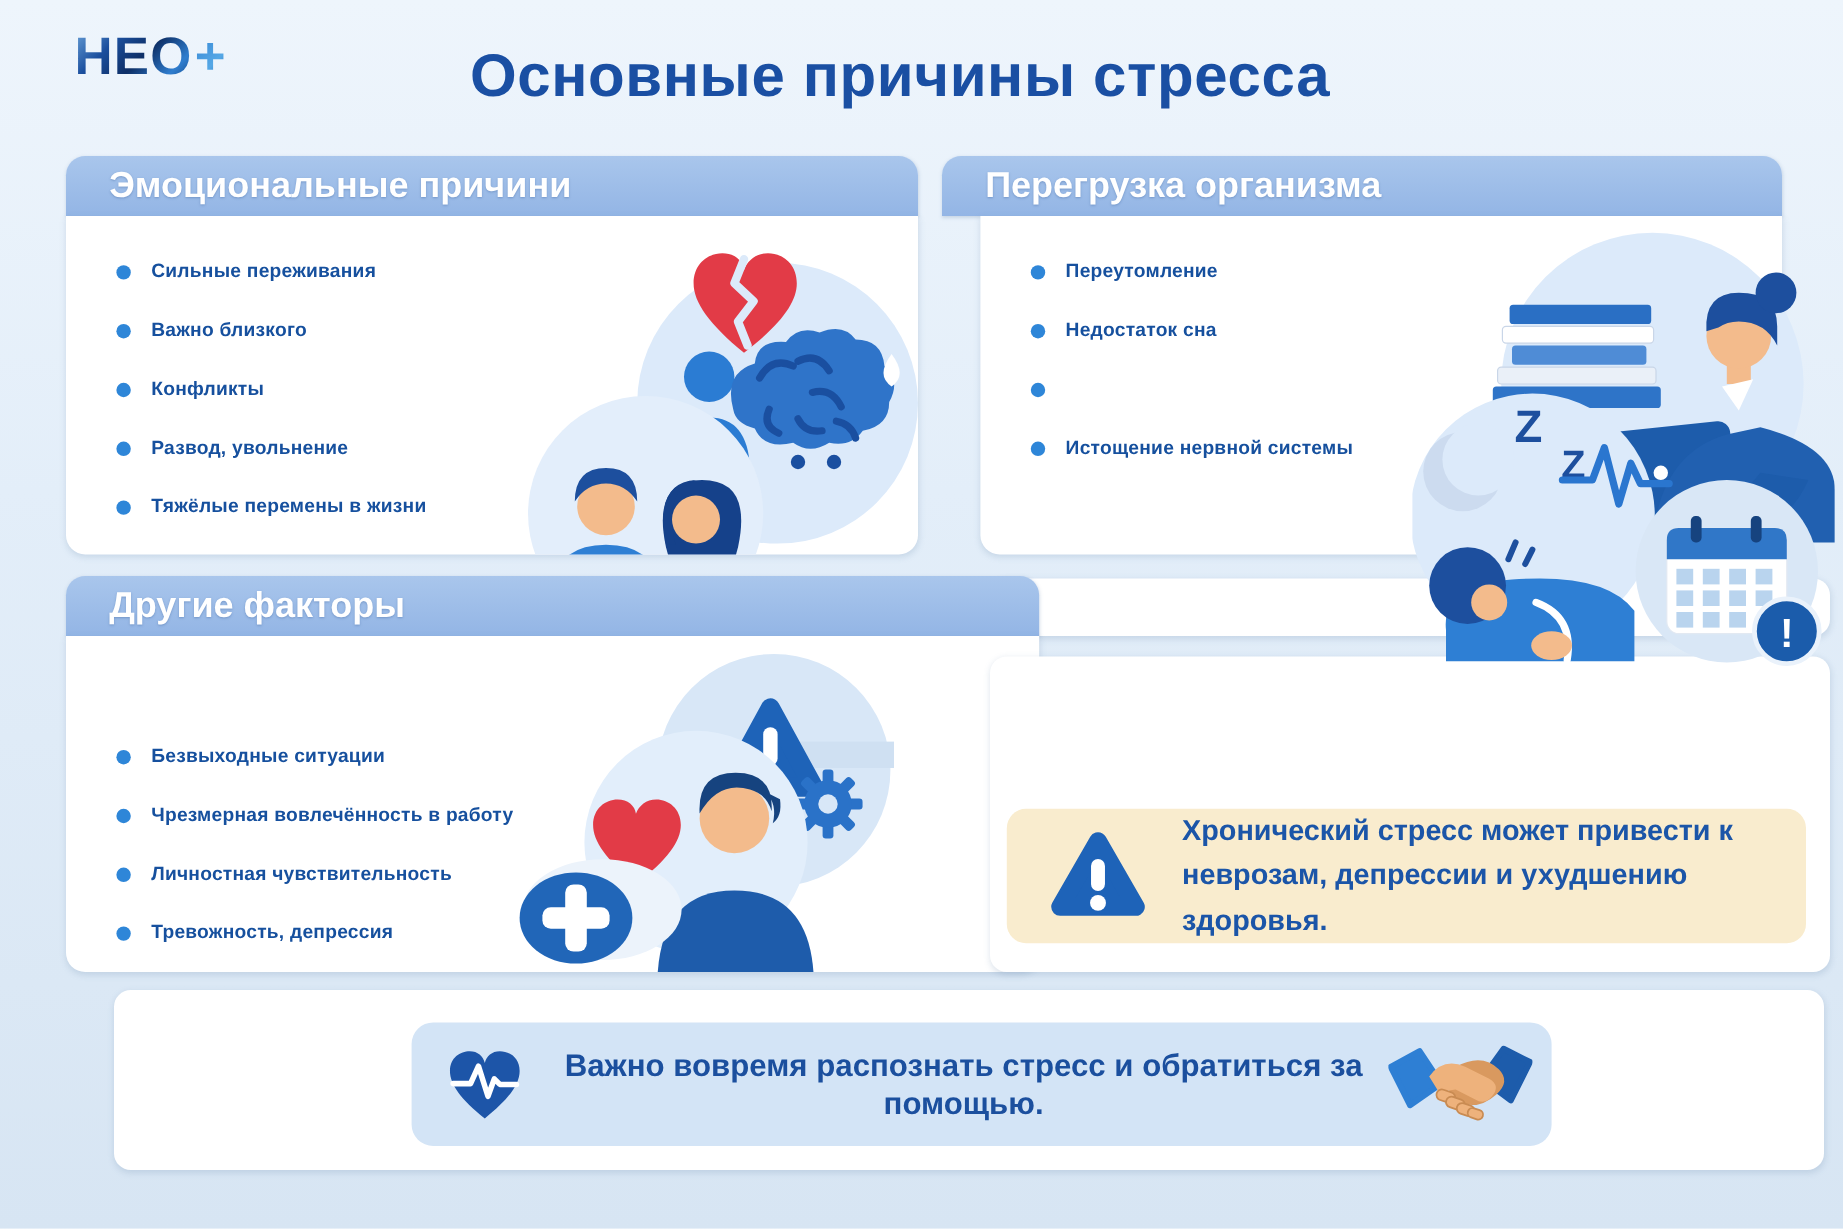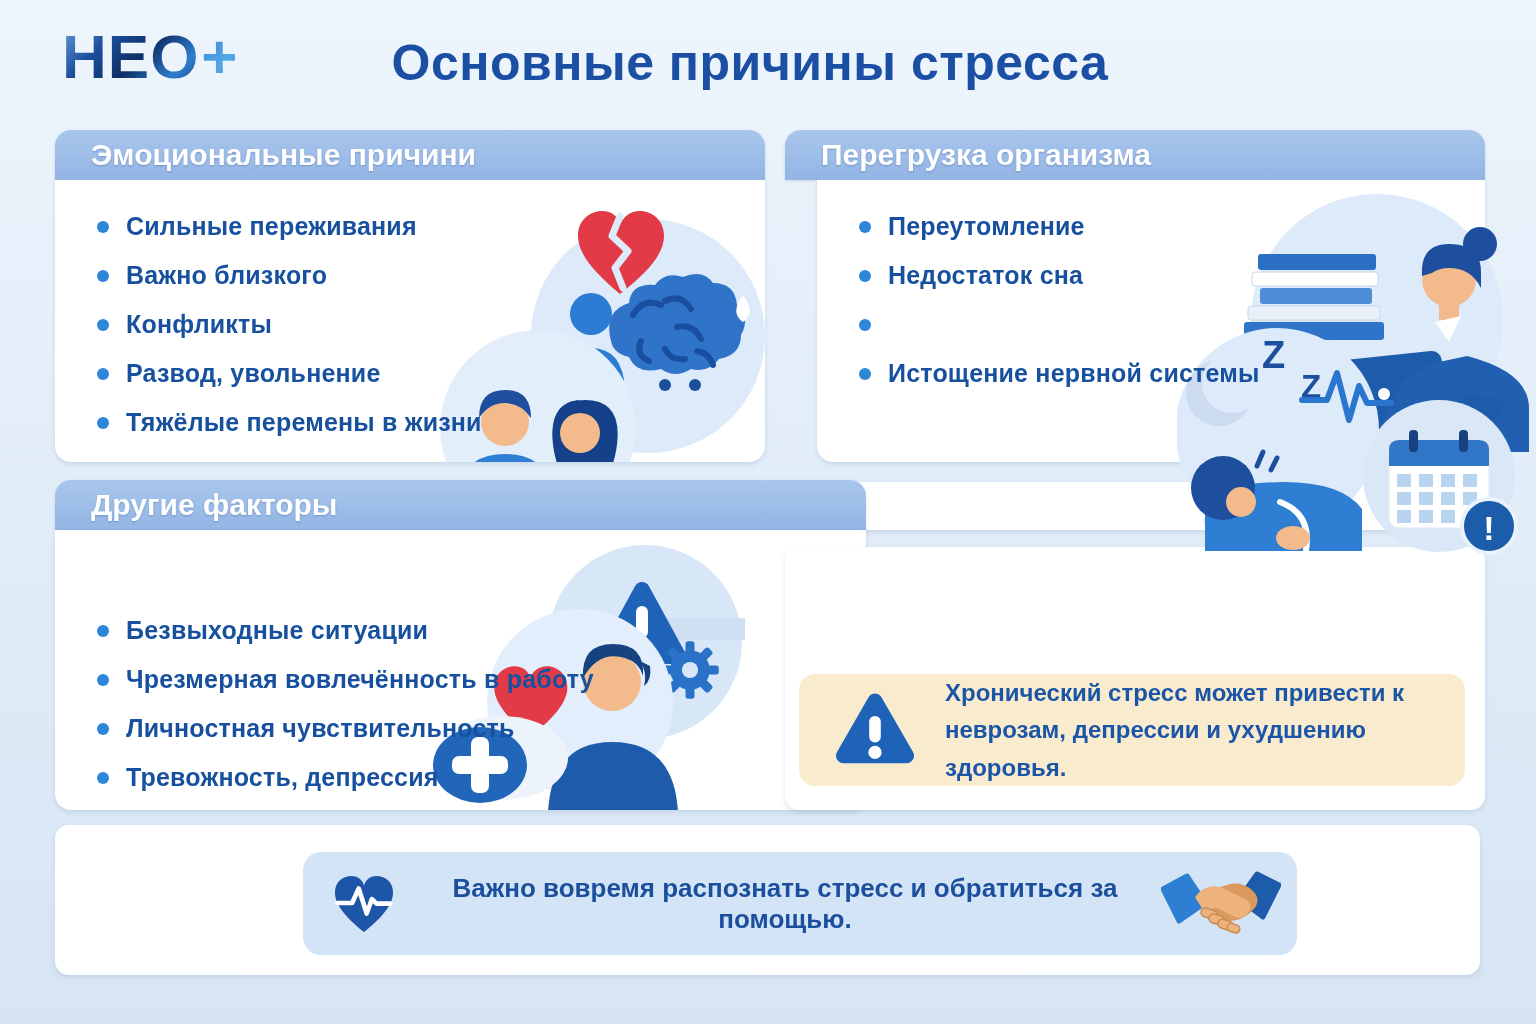--- a/index.html
+++ b/index.html
@@ -2,61 +2,61 @@
 <html><head>
 <meta charset="utf-8">
 <style>
   html,body{margin:0;padding:0;}
   body{width:1536px;height:1024px;overflow:hidden;
        font-family:"Liberation Sans",sans-serif;}
   #page{position:relative;width:1536px;height:1024px;
         background:linear-gradient(180deg,#eef5fc 0%,#e3eef9 40%,#d7e5f3 100%);}
 
   
-  .logo{position:absolute;left:62px;top:26px;font-size:62px;font-weight:bold;
+  .logo{position:absolute;left:62px;top:26px;font-size:44px;font-weight:bold;
         letter-spacing:1px;line-height:1;}
   .logo .neo{background:linear-gradient(135deg,#6ea6dc 0%,#1b4f9e 30%,#0e2f66 55%,#2f7ecf 80%,#123c7a 100%);
         -webkit-background-clip:text;background-clip:text;color:transparent;}
   .logo .plus{background:linear-gradient(135deg,#2f7ecf 0%,#55a8e6 60%,#1b5cab 100%);
         -webkit-background-clip:text;background-clip:text;color:transparent;margin-left:2px;}
   .page-title{position:absolute;left:250px;top:34px;width:1000px;text-align:center;
         font-size:50px;font-weight:bold;color:#1a4fa3;letter-spacing:.5px;}
 
   
   .panel{position:absolute;border-radius:20px;}
   .panel-header{height:50px;border-radius:16px 16px 0 0;
         background:linear-gradient(180deg,#a9c6ec 0%,#93b5e5 100%);
         display:flex;align-items:center;padding-left:36px;
         font-size:30px;font-weight:bold;color:#ffffff;
         text-shadow:0 1px 2px rgba(40,80,140,.35);
         box-shadow:0 1px 3px rgba(100,130,170,.25);}
   .panel-body{position:relative;background:#ffffff;border-radius:0 0 16px 16px;
         box-shadow:0 2px 5px rgba(100,130,170,.22);}
   .clip .panel-body{overflow:hidden;}
   .white-card{position:absolute;background:#ffffff;border-radius:14px;
-        box-shadow:0 2px 5px rgba(100,130,170,.22);}
+        box-shadow:0 2px 5px rgba(100,130,170,.22);margin-left:40px;}
 
   
   .blist{position:relative;z-index:2;list-style:none;margin:0;padding:22px 0 0 42px;}
   .bitem{display:flex;align-items:center;height:49px;white-space:nowrap;}
   .dot{width:12px;height:12px;border-radius:50%;background:#2e86d8;
        margin-right:17px;flex:0 0 auto;}
-  .btext{font-size:25px;font-weight:bold;color:#16509e;letter-spacing:.2px;}
+  .btext{font-size:16px;font-weight:bold;color:#16509e;letter-spacing:.2px;}
 
   .illu{position:absolute;z-index:1;}
 
   
   .warn-box{position:absolute;left:14px;right:20px;bottom:24px;height:112px;
         background:#f9ecce;border-radius:16px;display:flex;align-items:center;}
   .warn-text{margin-left:28px;font-size:24px;font-weight:bold;color:#1b55a8;
         line-height:1.55;max-width:520px;}
 
   
   .banner{position:absolute;left:248px;top:27px;width:950px;height:103px;
-        background:#d3e4f6;border-radius:18px;padding-left:44px;}
+        background:#d3e4f6;border-radius:18px;}
   .banner-text{position:absolute;left:120px;right:150px;top:0;bottom:0;
         display:flex;align-items:center;justify-content:center;text-align:center;
         font-size:26px;font-weight:bold;color:#1b4f9e;}
 </style>
 </head>
 <body>
 
 <div id="page">
 
   <div class="logo"><span class="neo">НЕО</span><span class="plus">+</span></div>

